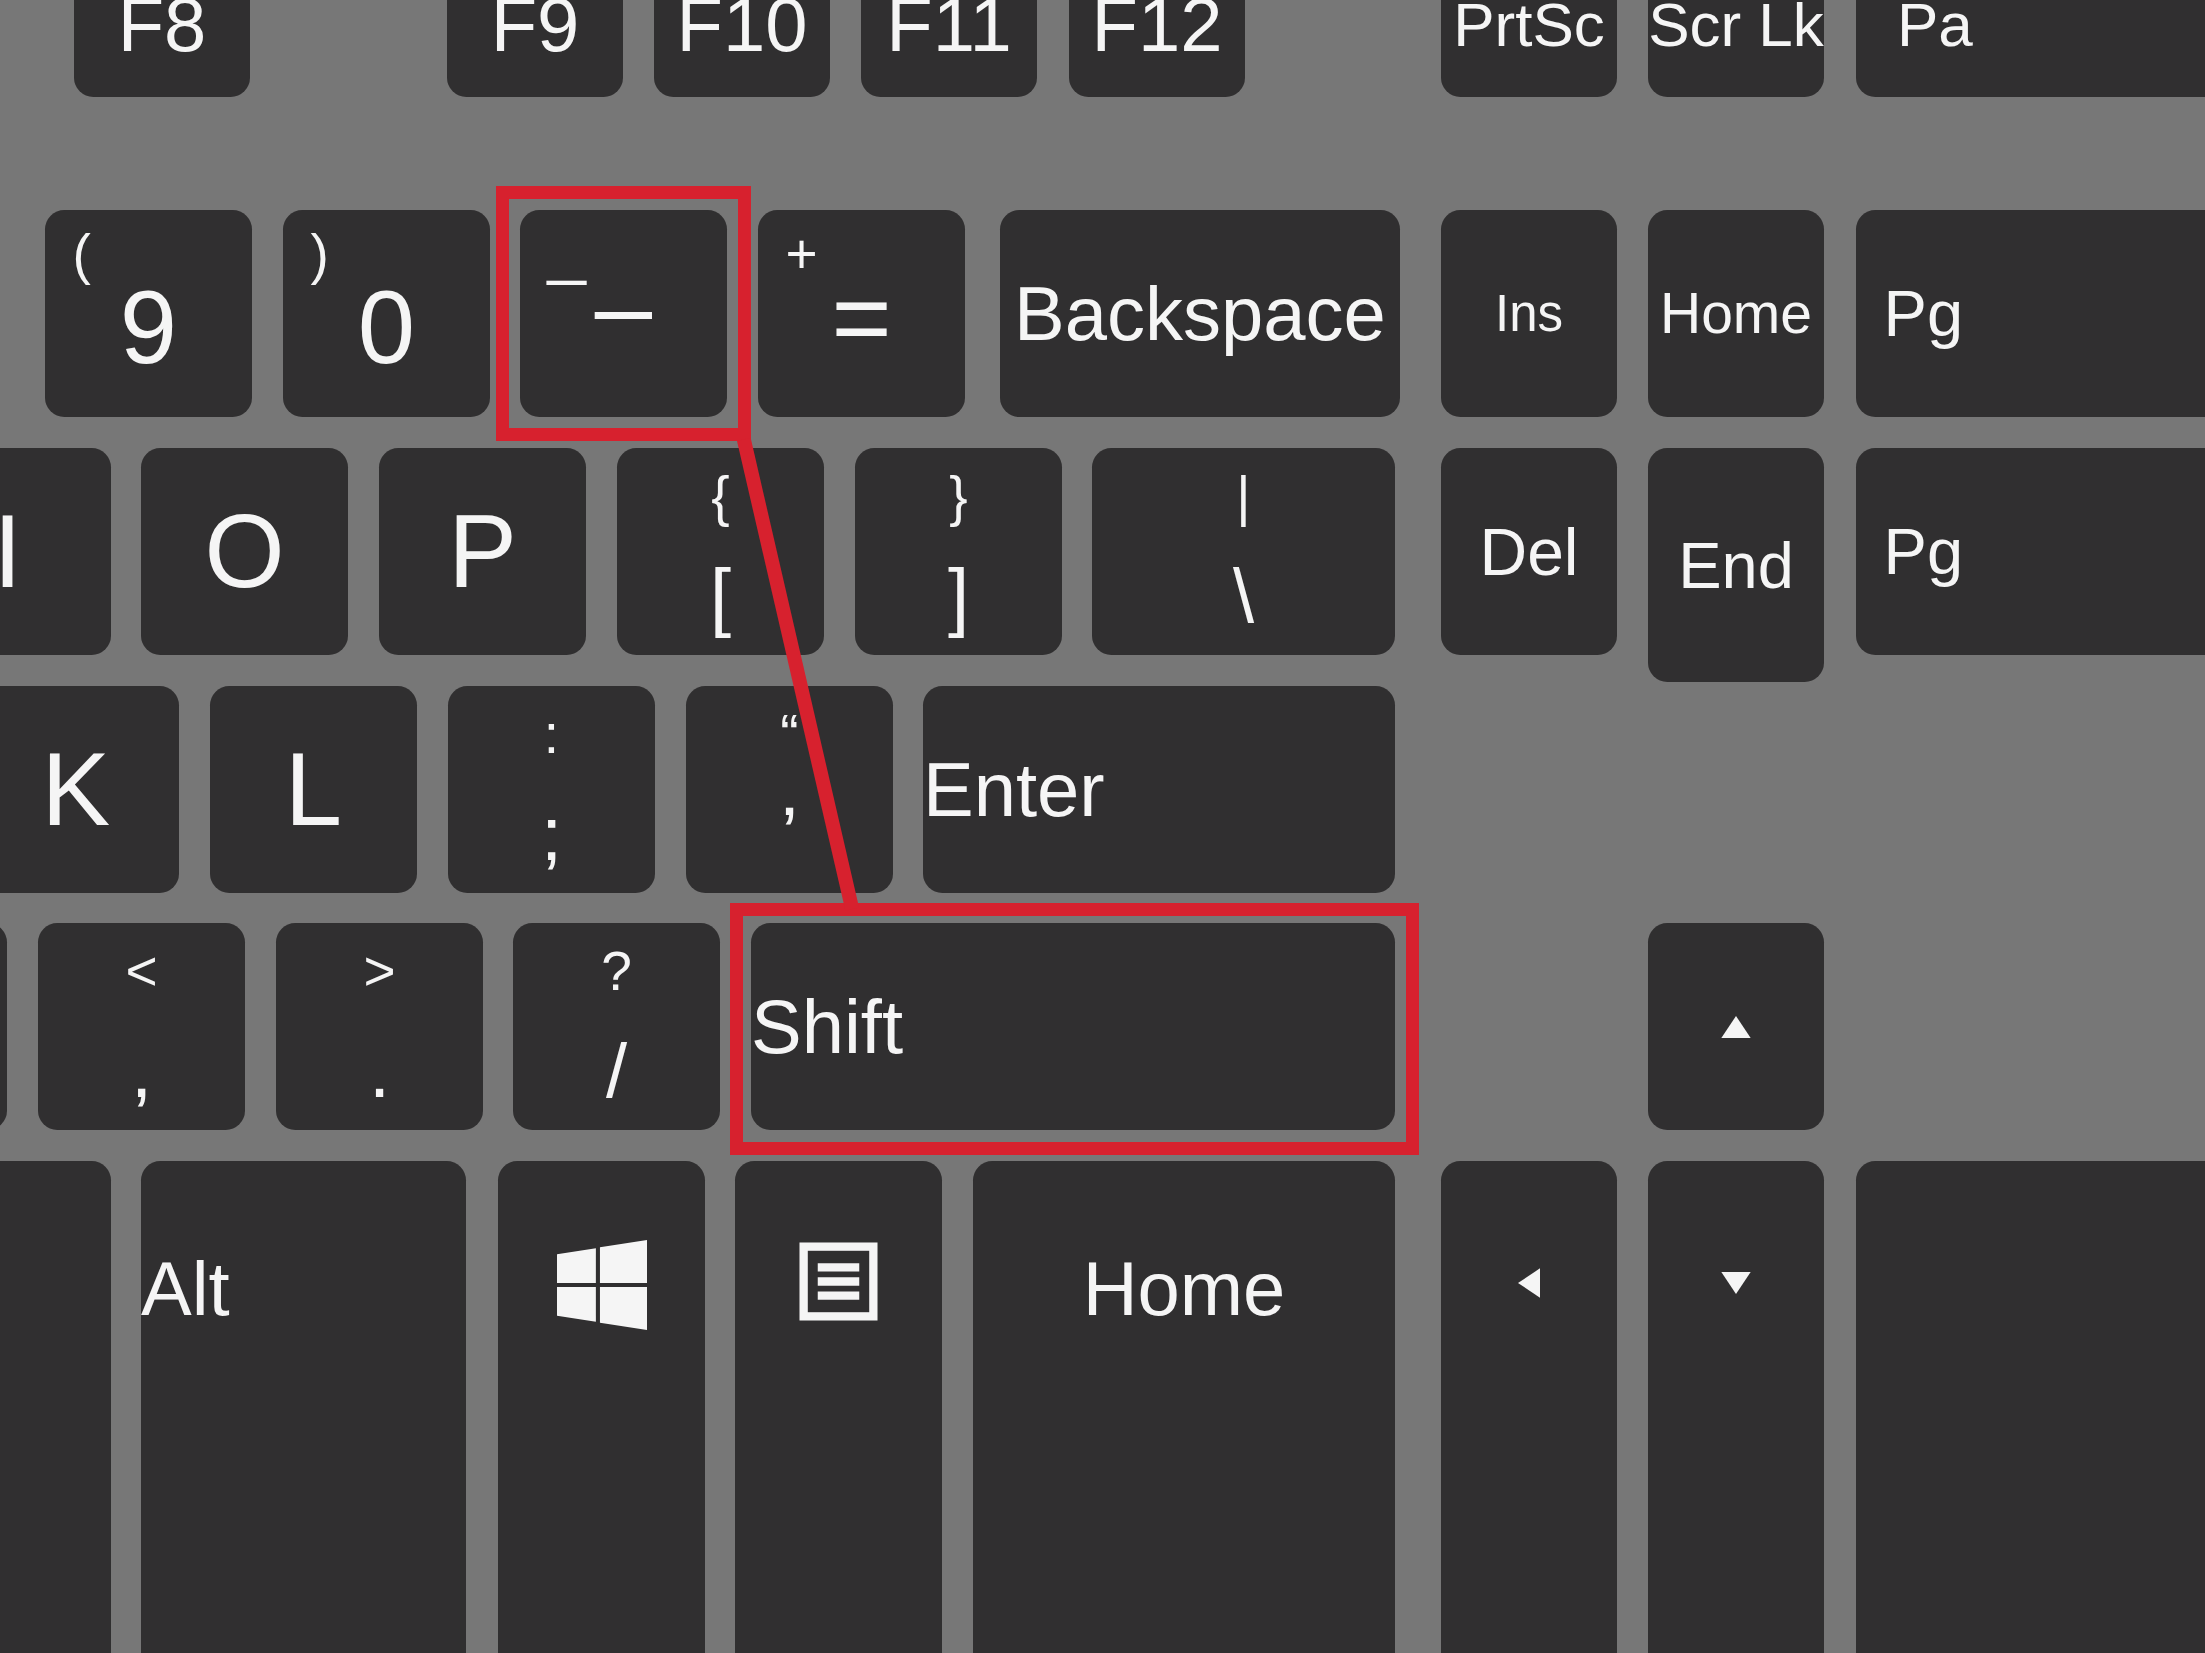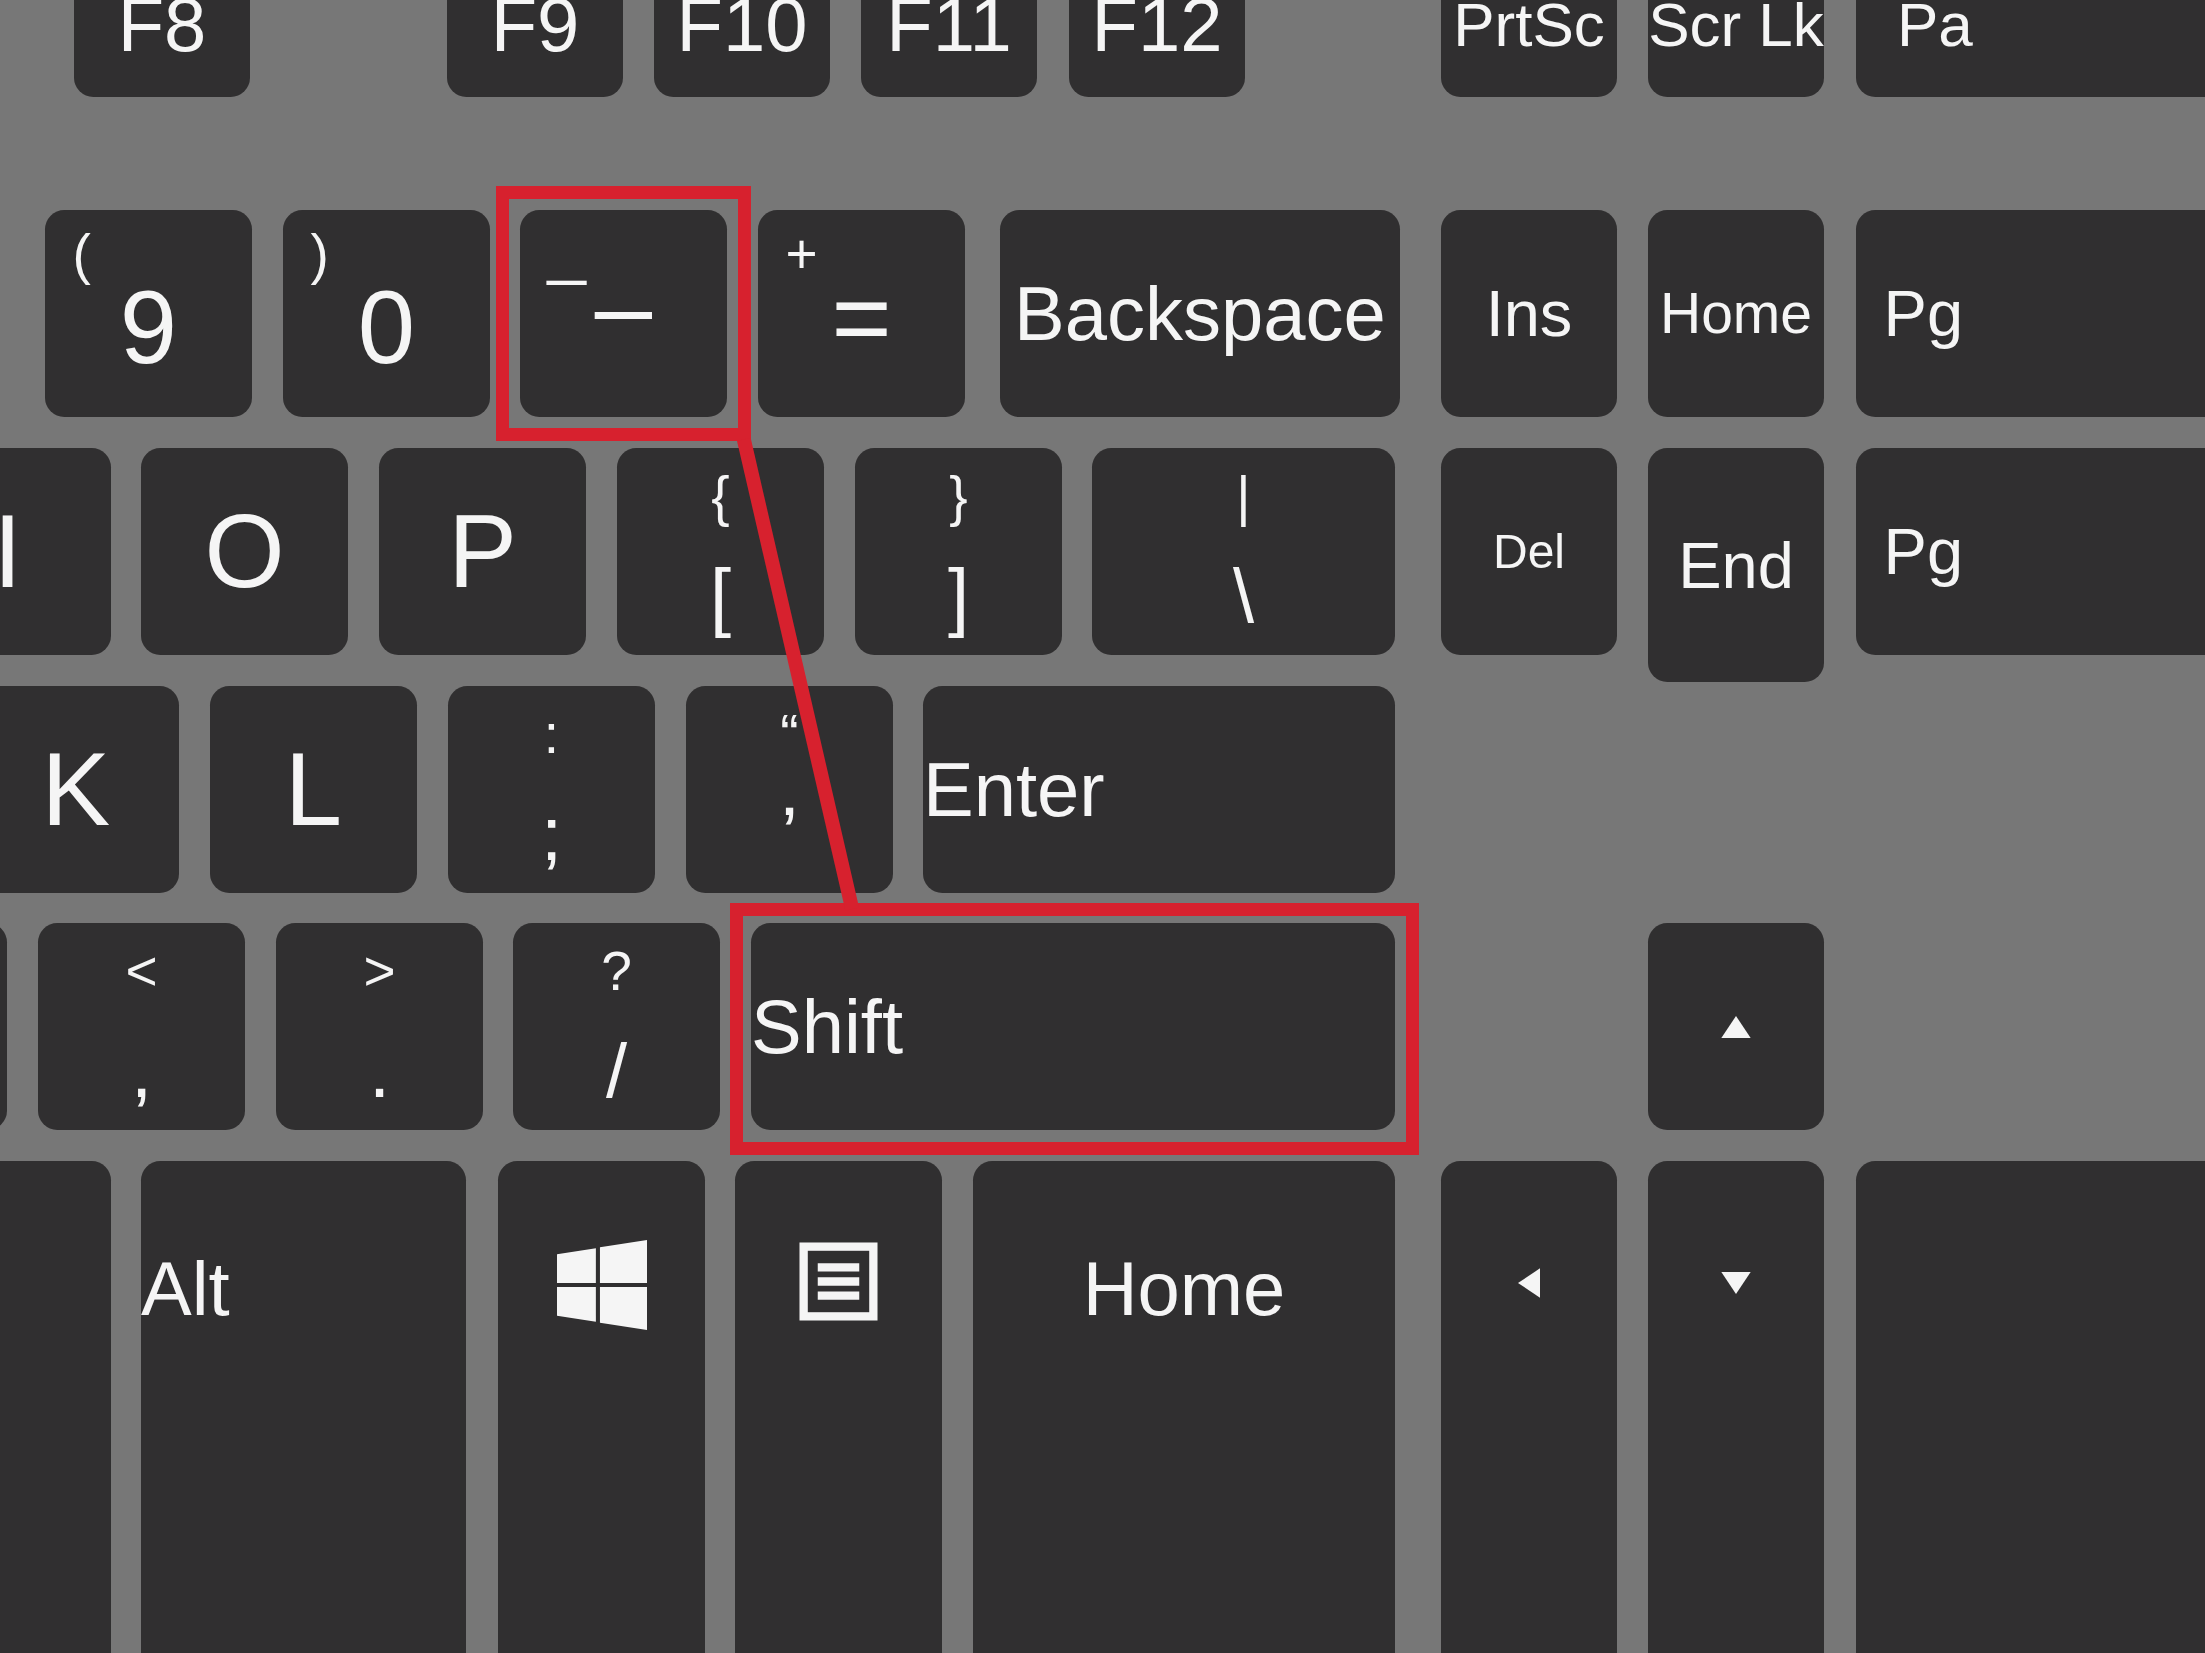--- a/index.html
+++ b/index.html
@@ -159,21 +159,21 @@
     <span class="secondary top-left">+</span>
     <span class="main big bottom-center" style="bottom:48px;">=</span>
   </div>
   <div class="key" style="left:1000px; top:210px; width:400px; height:207px;">
     <div class="center">
         <span class="main">Backspace</span>
       </div>
   </div>
   <div class="key" style="left:1441px; top:210px; width:176px; height:207px;">
     <div class="center">
-        <span class="main" style="font-size:65px;">Ins</span>
+        <span class="main" style="font-size:51px;">Ins</span>
       </div>
   </div>
   <div class="key" style="left:1648px; top:210px; width:176px; height:207px;">
     <div class="center">
         <span class="main" style="font-size:57px;">Home</span>
       </div>
   </div>
   <div class="key" style="left:1856px; top:210px; width:413px; height:207px;">
     <div style="position:absolute; left:27.6px; top:0; bottom:0; display:flex; align-items:center;">
       <span class="main" style="font-size:65px;">Pg</span>
@@ -202,21 +202,21 @@
   <div class="key" style="left:855px; top:448px; width:207px; height:207px;">
     <span class="secondary top-center">}</span>
     <span class="main bottom-center">]</span>
   </div>
   <div class="key" style="left:1092px; top:448px; width:303px; height:207px;">
     <span class="secondary top-center">|</span>
     <span class="main bottom-center">\</span>
   </div>
   <div class="key" style="left:1441px; top:448px; width:176px; height:207px;">
     <div class="center">
-        <span class="main" style="font-size:48px;">Del</span>
+        <span class="main" style="font-size:66px;">Del</span>
       </div>
   </div>
   <div class="key" style="left:1648px; top:448px; width:176px; height:234px;">
     <div class="center">
         <span class="main" style="font-size:65px;">End</span>
       </div>
   </div>
   <div class="key" style="left:1856px; top:448px; width:413px; height:207px;">
     <div style="position:absolute; left:27.6px; top:0; bottom:0; display:flex; align-items:center;">
       <span class="main" style="font-size:65px;">Pg</span>

